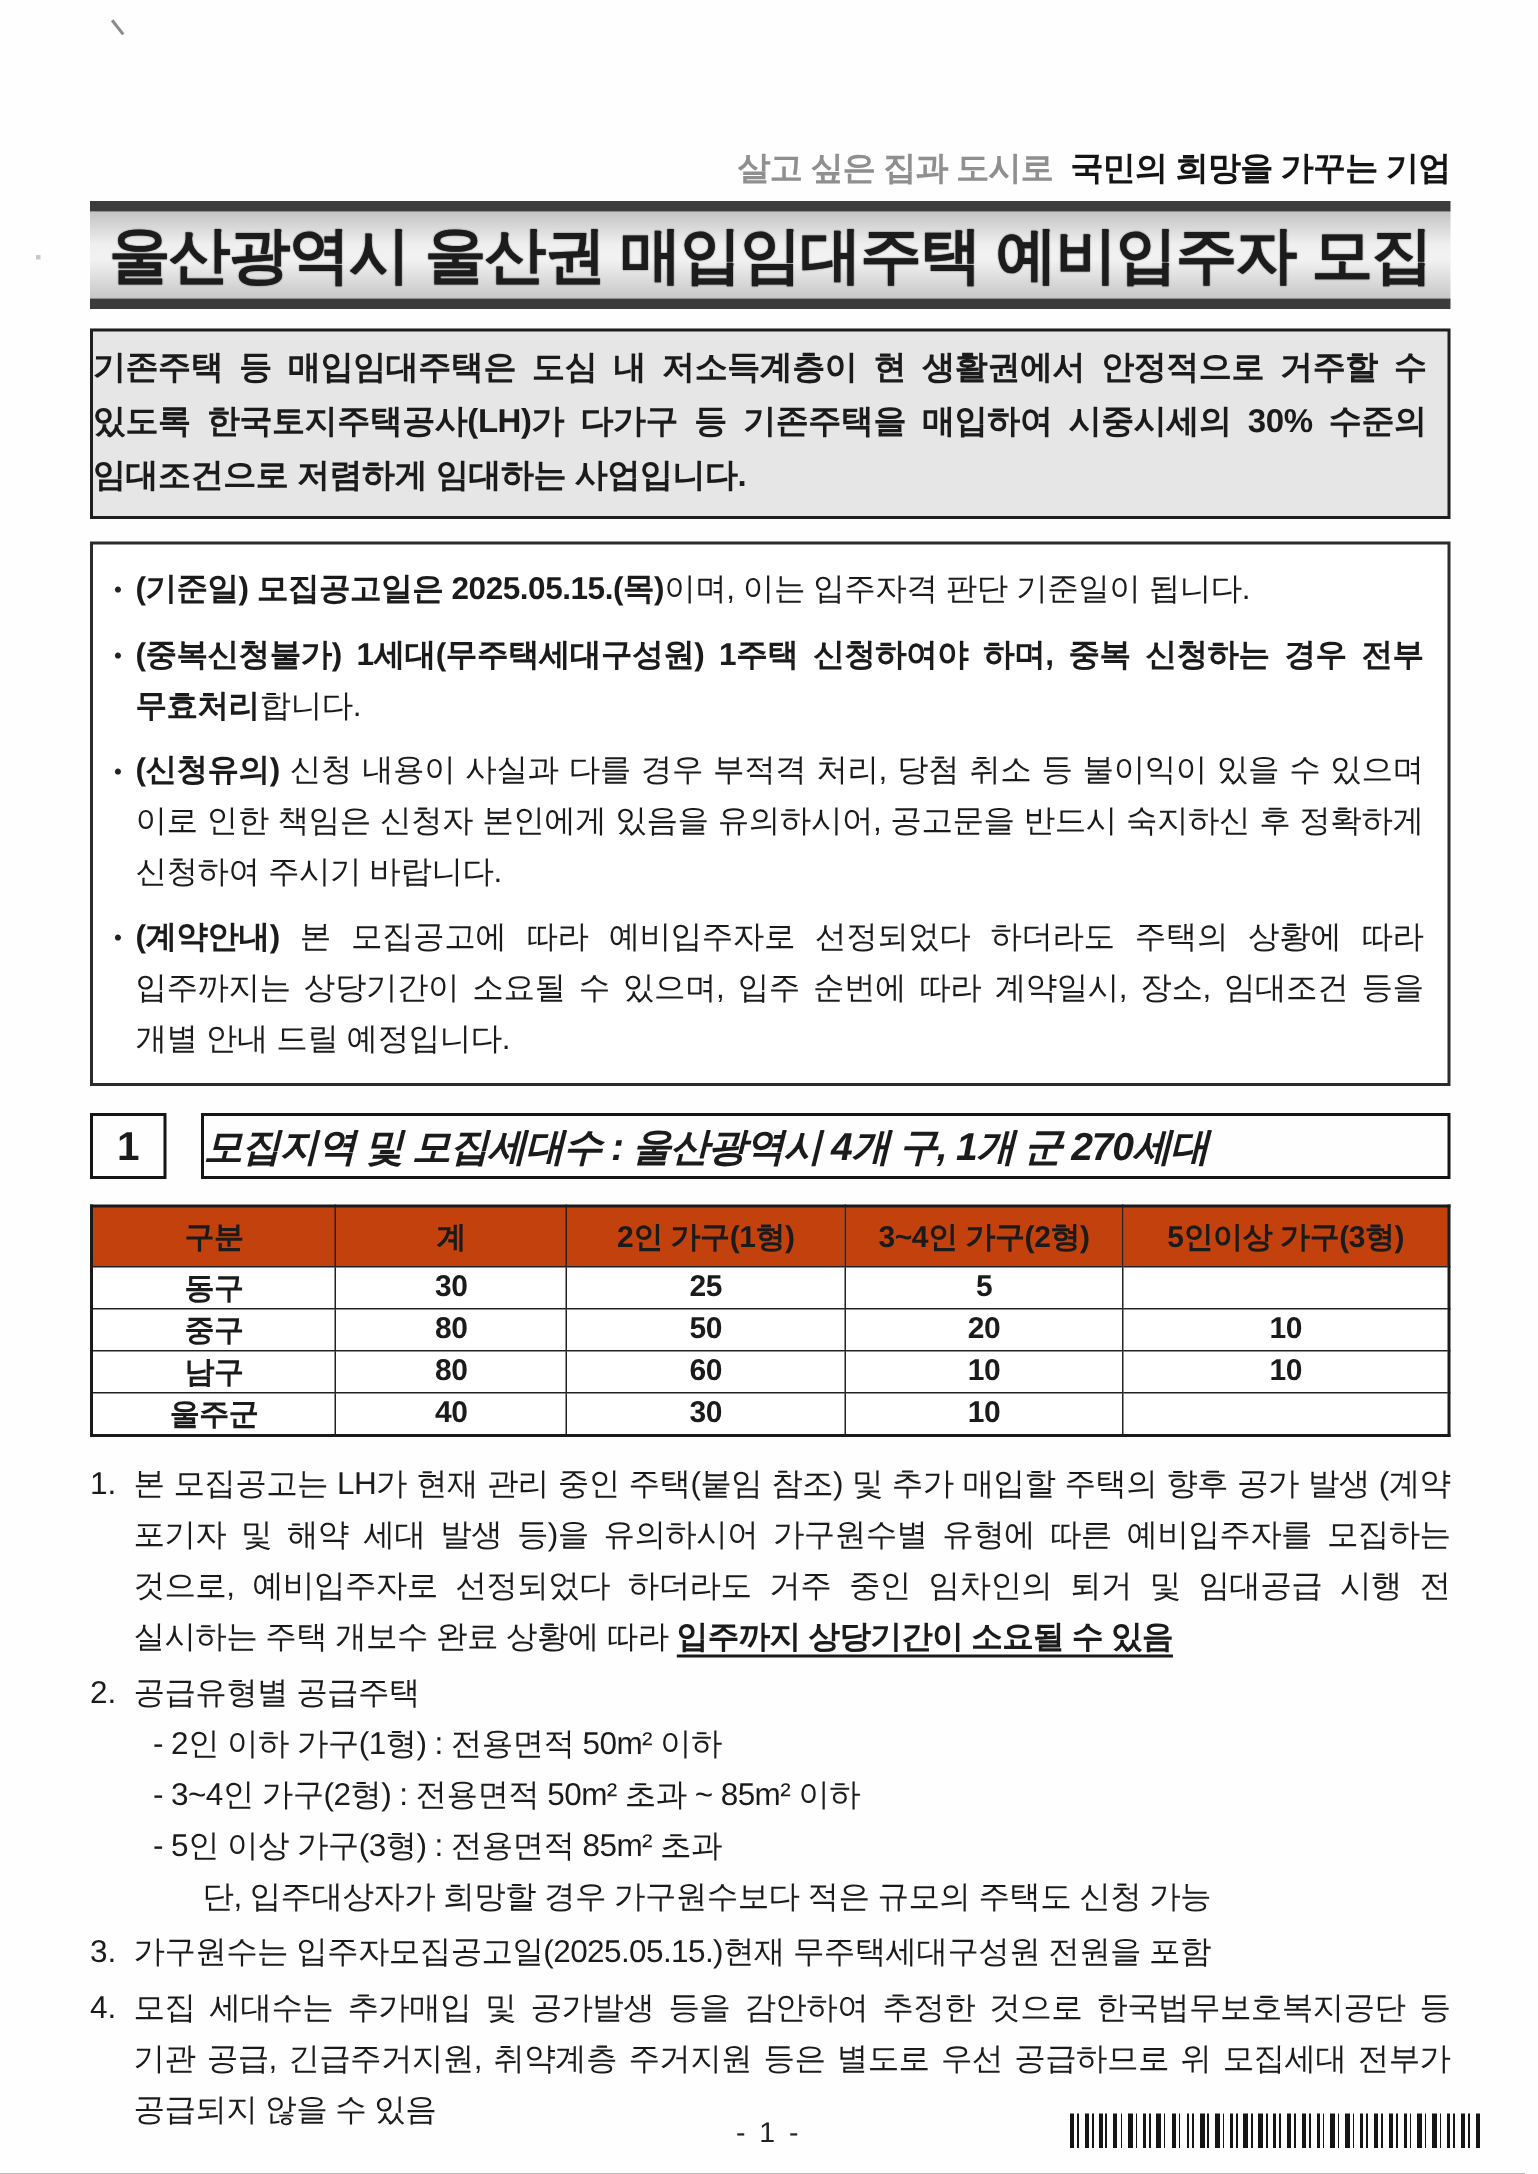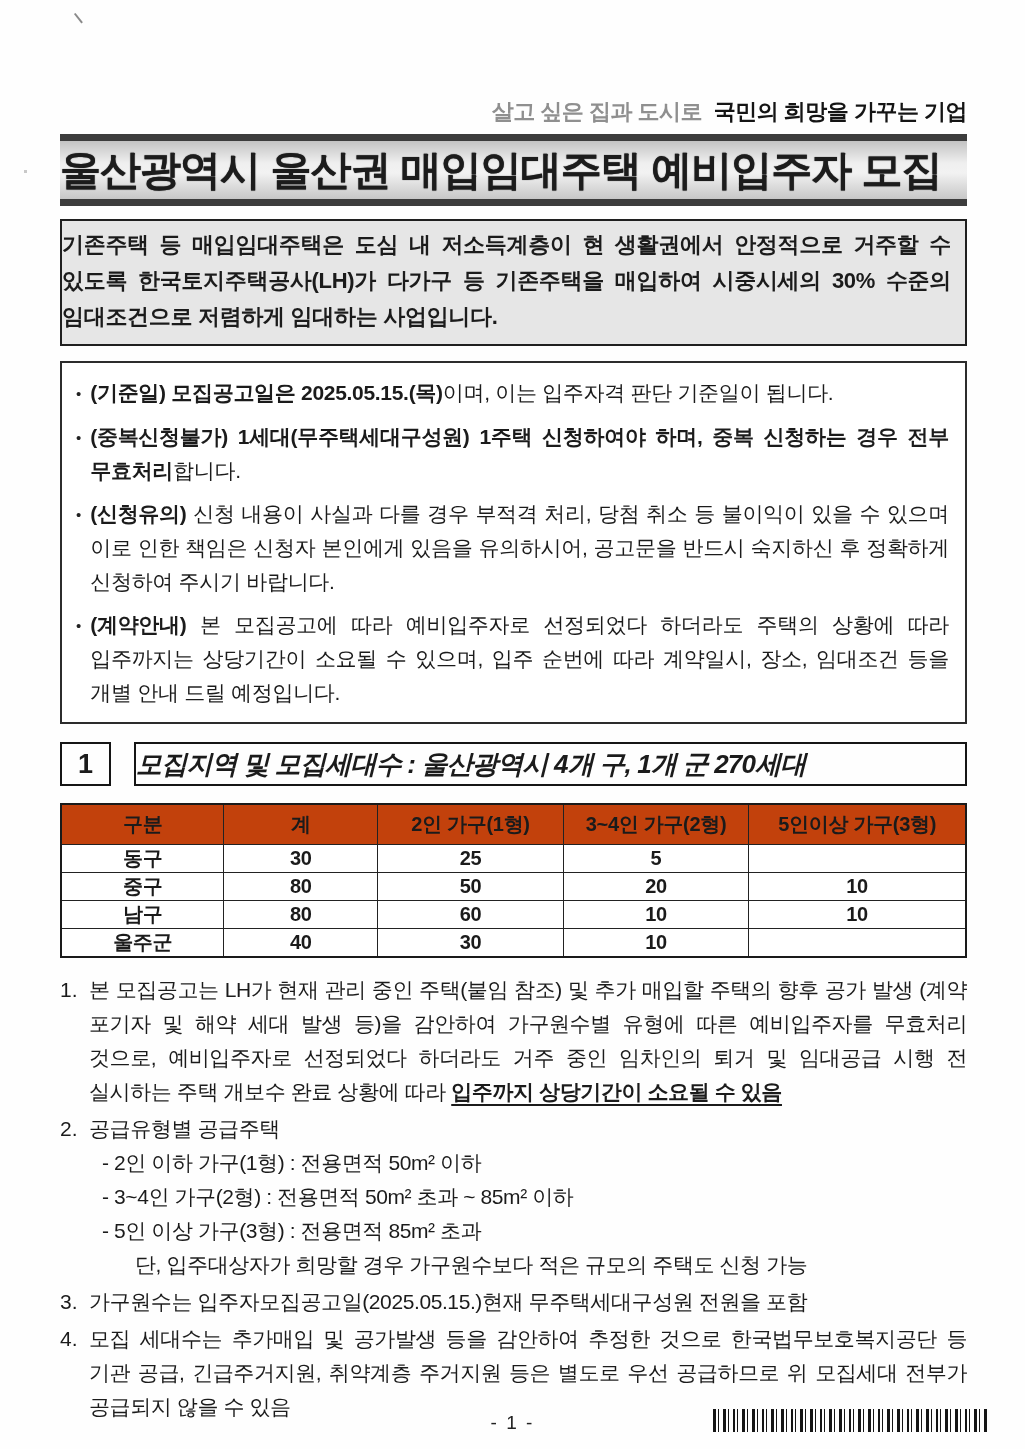--- a/index.html
+++ b/index.html
@@ -16,21 +16,21 @@
 
   
   .slogan { text-align:right; font-size:22px; font-weight:bold; letter-spacing:-0.5px; margin-bottom:7px; }
   .slogan-light { color:#8f8f8f; }
   .slogan-dark  { color:#141414; margin-left:6px; }
 
   
   .title-banner {
     border-top:7px solid #3c3c3c; border-bottom:7px solid #3c3c3c;
     background:linear-gradient(to bottom,#c3c3c3 0%,#efefef 38%,#f2f2f2 55%,#c7c7c7 100%);
-    height:72px; display:flex; align-items:center; justify-content:flex-start;
+    height:72px; display:flex; align-items:center; justify-content:center;
   }
   .title-banner h1 { font-size:41px; font-weight:800; letter-spacing:-1px; color:#1c1c1c;
     text-shadow:0 0 1px #333; white-space:nowrap; }
 
   
   .intro-box {
     margin-top:13px; border:2px solid #1f1f1f; background:#e6e6e6;
     padding:6px 14px 9px 0;
   }
   .intro-box p { font-size:22px; font-weight:bold; line-height:36px; text-align:justify; word-break:keep-all; letter-spacing:-0.3px; }
@@ -184,21 +184,21 @@
             <td>10</td>
             <td></td>
           </tr>
         </tbody>
     </table>
 
     <div class="notes" id="notes">
         <div class="note">
           <div class="note-num">1.</div>
           <div class="note-body">
-            <div><span>본 모집공고는 LH가 현재 관리 중인 주택(붙임 참조) 및 추가 매입할 주택의 향후 공가 발생 (계약 포기자 및 해약 세대 발생 등)을 감안하여 가구원수별 유형에 따른 예비입주자를 무효처리 것으로, 예비입주자로 선정되었다 하더라도 거주 중인 임차인의 퇴거 및 임대공급 시행 전 실시하는 주택 개보수 완료 상황에 따라 </span><span class="bu">입주까지 상당기간이 소요될 수 있음</span></div>
+            <div><span>본 모집공고는 LH가 현재 관리 중인 주택(붙임 참조) 및 추가 매입할 주택의 향후 공가 발생 (계약 포기자 및 해약 세대 발생 등)을 유의하시어 가구원수별 유형에 따른 예비입주자를 모집하는 것으로, 예비입주자로 선정되었다 하더라도 거주 중인 임차인의 퇴거 및 임대공급 시행 전 실시하는 주택 개보수 완료 상황에 따라 </span><span class="bu">입주까지 상당기간이 소요될 수 있음</span></div>
           </div>
         </div>
         <div class="note">
           <div class="note-num">2.</div>
           <div class="note-body">
             <div><span>공급유형별 공급주택</span></div>
             <div class="sub dash">- 2인 이하 가구(1형) : 전용면적 50m² 이하</div>
             <div class="sub dash">- 3~4인  가구(2형) : 전용면적 50m² 초과 ~ 85m² 이하</div>
             <div class="sub dash">- 5인 이상 가구(3형) : 전용면적 85m² 초과</div>
             <div class="sub cond">단, 입주대상자가 희망할 경우 가구원수보다 적은 규모의 주택도 신청 가능</div>

